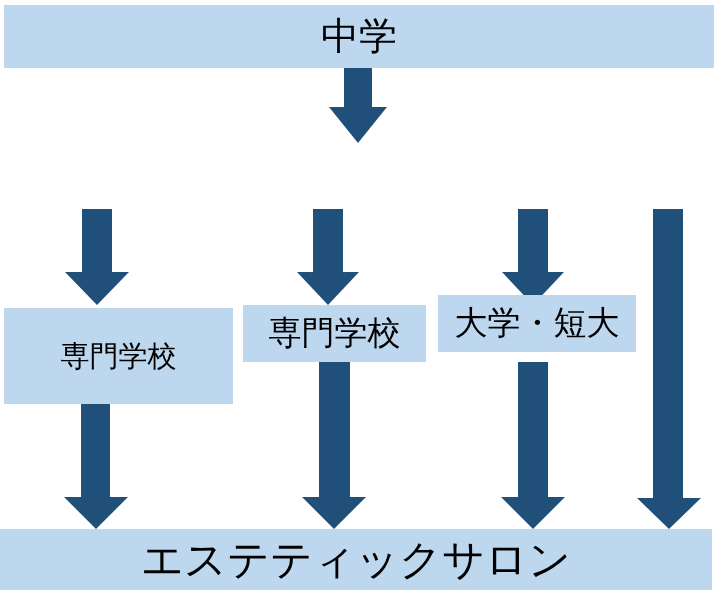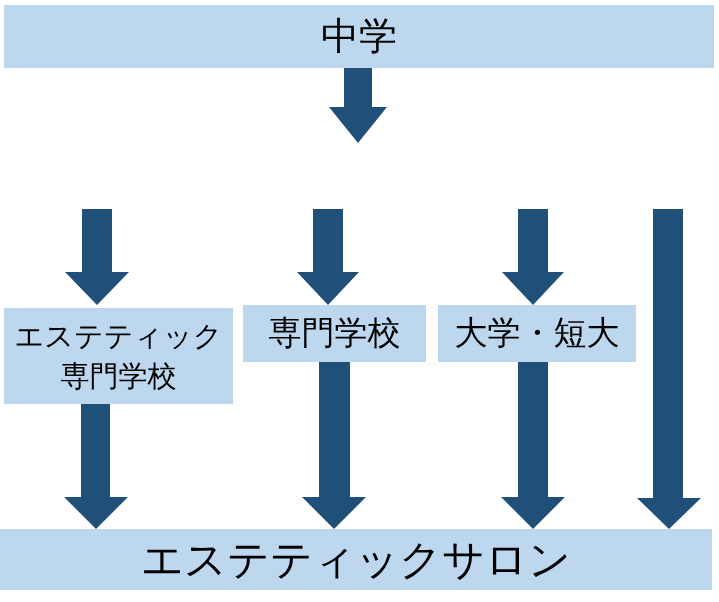--- a/index.html
+++ b/index.html
@@ -26,21 +26,21 @@
     justify-content: center;
     text-align: center;
     color: var(--text-color, #000000);
   }
   .band-junior   { left: 4px;   top: 5px;   width: 710px; height: 63px; font-size: 38px; }
   .band-high     { left: 4px;   top: 147px; width: 710px; height: 62px; font-size: 38px; }
   .band-salon    { left: 0;   top: 529px; width: 712px; height: 61px; font-size: 42px; align-items: center; }
   .box-school    { left: 4px;   top: 308px; width: 229px; height: 96px; font-size: 29px;
                    flex-direction: column; line-height: 1.38; }
   .box-vocation  { left: 243px; top: 305px; width: 183px; height: 57px; font-size: 33px; }
-  .box-univ      { left: 438px; top: 305px; width: 198px; height: 57px; font-size: 33px; }
+  .box-univ      { left: 438px; top: 295px; width: 198px; height: 57px; font-size: 33px; }
 
   
   .shaft {
     position: absolute;
     background: var(--arrow-color, #20507A);
   }
   .head {
     position: absolute;
     width: 0;
     height: 0;
@@ -90,21 +90,20 @@
   <div class="shaft arr-1u-shaft"></div>
   <div class="head arr-1u-head"></div>
   <div class="shaft arr-2u-shaft"></div>
   <div class="head arr-2u-head"></div>
   <div class="shaft arr-3u-shaft"></div>
   <div class="head arr-3u-head"></div>
   <div class="shaft arr-4-shaft"></div>
   <div class="head arr-4-head"></div>
 
   <div class="node box-school">
-    <span>エステティック</span>
     <span>専門学校</span>
   </div>
   <div class="node box-vocation">
     <span>専門学校</span>
   </div>
   <div class="node box-univ">
     <span>大学・短大</span>
   </div>
 
   <div class="shaft arr-1l-shaft"></div>

